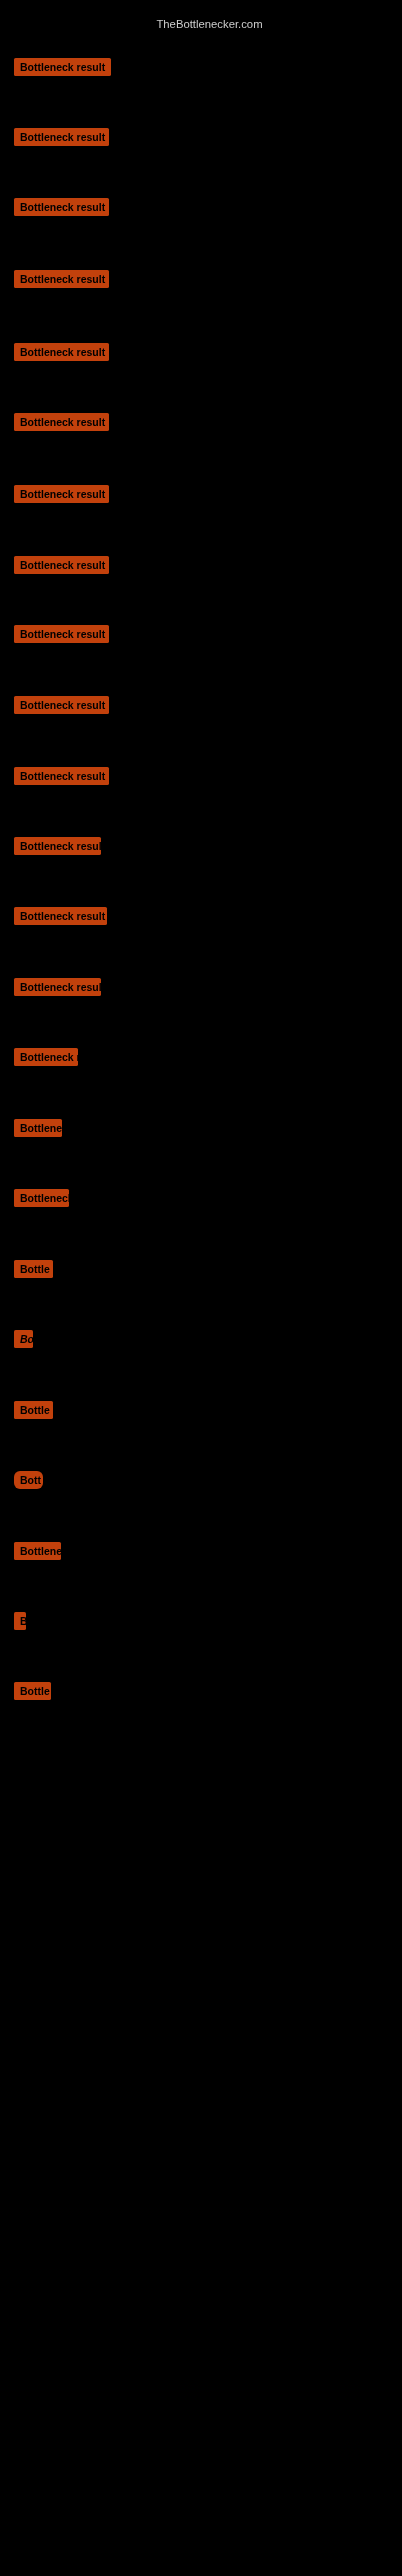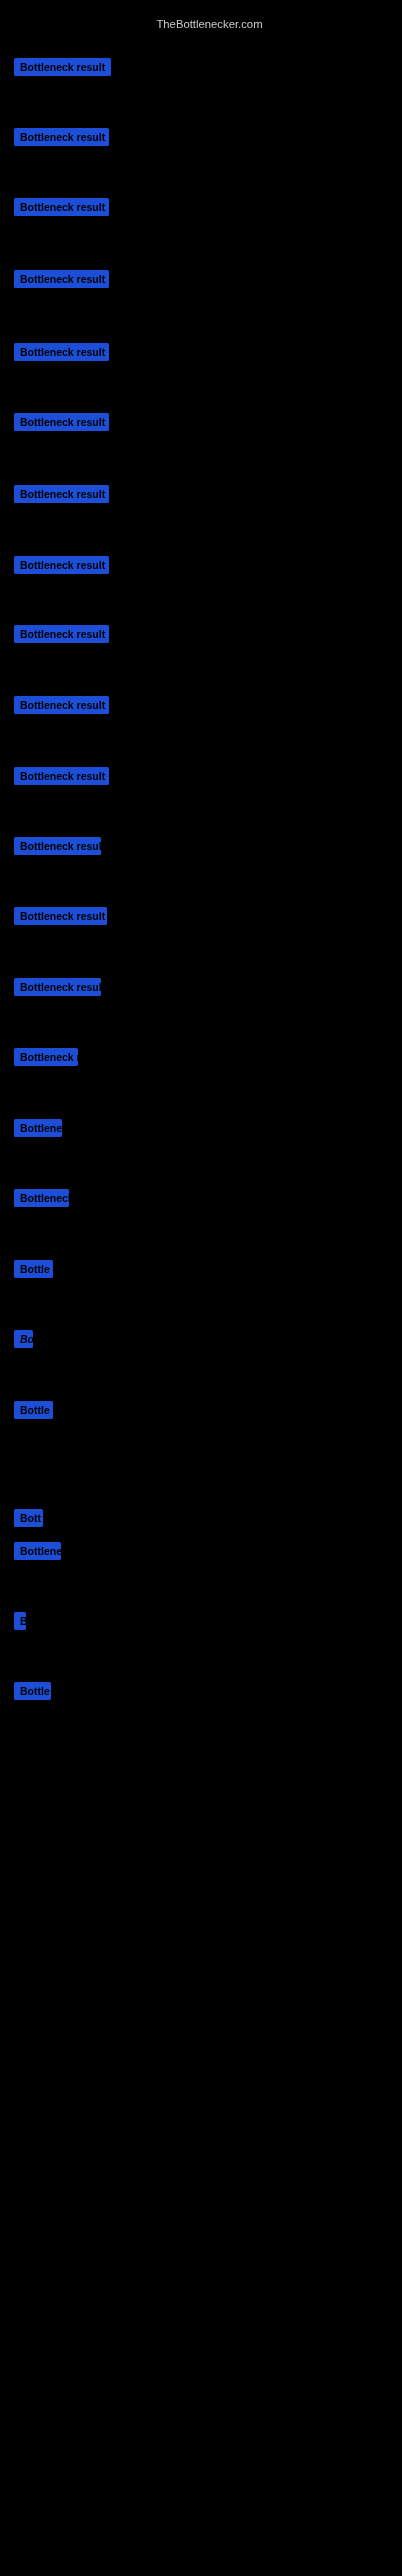--- a/index.html
+++ b/index.html
@@ -21,21 +21,21 @@
       font-size: 11.3px;
       text-align: center;
       padding: 6.4px 0 3.2px 0;
       position: absolute;
       top: 0;
       left: 0;
       right: 0;
     }
 
     .bottleneck-badge {
-      background-color: #1d4ed8;
+      background-color: #c2410c;
       color: #000000;
       font-size: 10.5px;
       font-weight: bold;
       padding: 3.2px 6.4px;
       display: inline-block;
       border-radius: 1.6px;
       position: absolute;
       left: 1.6px;
       white-space: nowrap;
       overflow: hidden;
@@ -59,17 +59,17 @@
 <div class="bottleneck-badge" style="top: 755px; left: 1.6px; max-width: 95px;">Bottleneck result</div>
 <div class="bottleneck-badge" style="top: 825px; left: 1.6px; max-width: 87px;">Bottleneck resul</div>
 <div class="bottleneck-badge" style="top: 895px; left: 1.6px; max-width: 93px;">Bottleneck result</div>
 <div class="bottleneck-badge" style="top: 966px; left: 1.6px; max-width: 87px;">Bottleneck resul</div>
 <div class="bottleneck-badge" style="top: 1036px; left: 1.6px; max-width: 64px;">Bottleneck r</div>
 <div class="bottleneck-badge" style="top: 1107px; left: 1.6px; max-width: 48px;">Bottlene</div>
 <div class="bottleneck-badge" style="top: 1177px; left: 1.6px; max-width: 55px;">Bottleneck</div>
 <div class="bottleneck-badge" style="top: 1248px; left: 1.6px; max-width: 39px;">Bottle</div>
 <div class="bottleneck-badge" style="top: 1318px; left: 1.6px; max-width: 19.3px; font-style: italic;">Bo</div>
 <div class="bottleneck-badge" style="top: 1389px; left: 1.6px; max-width: 39px;">Bottle</div>
-<div class="bottleneck-badge" style="top: 1497px; left: 1.6px; max-width: 29px;">Bott</div>
+<div class="bottleneck-badge" style="top: 1459px; left: 1.6px; max-width: 29px; border-radius: 6px;">Bott</div>
 <div class="bottleneck-badge" style="top: 1530px; left: 1.6px; max-width: 47px;">Bottlene</div>
 <div class="bottleneck-badge" style="top: 1600px; left: 1.6px; max-width: 11.3px;">B</div>
 <div class="bottleneck-badge" style="top: 1670px; left: 1.6px; max-width: 37px;">Bottle</div>
 
 
 </body></html>

